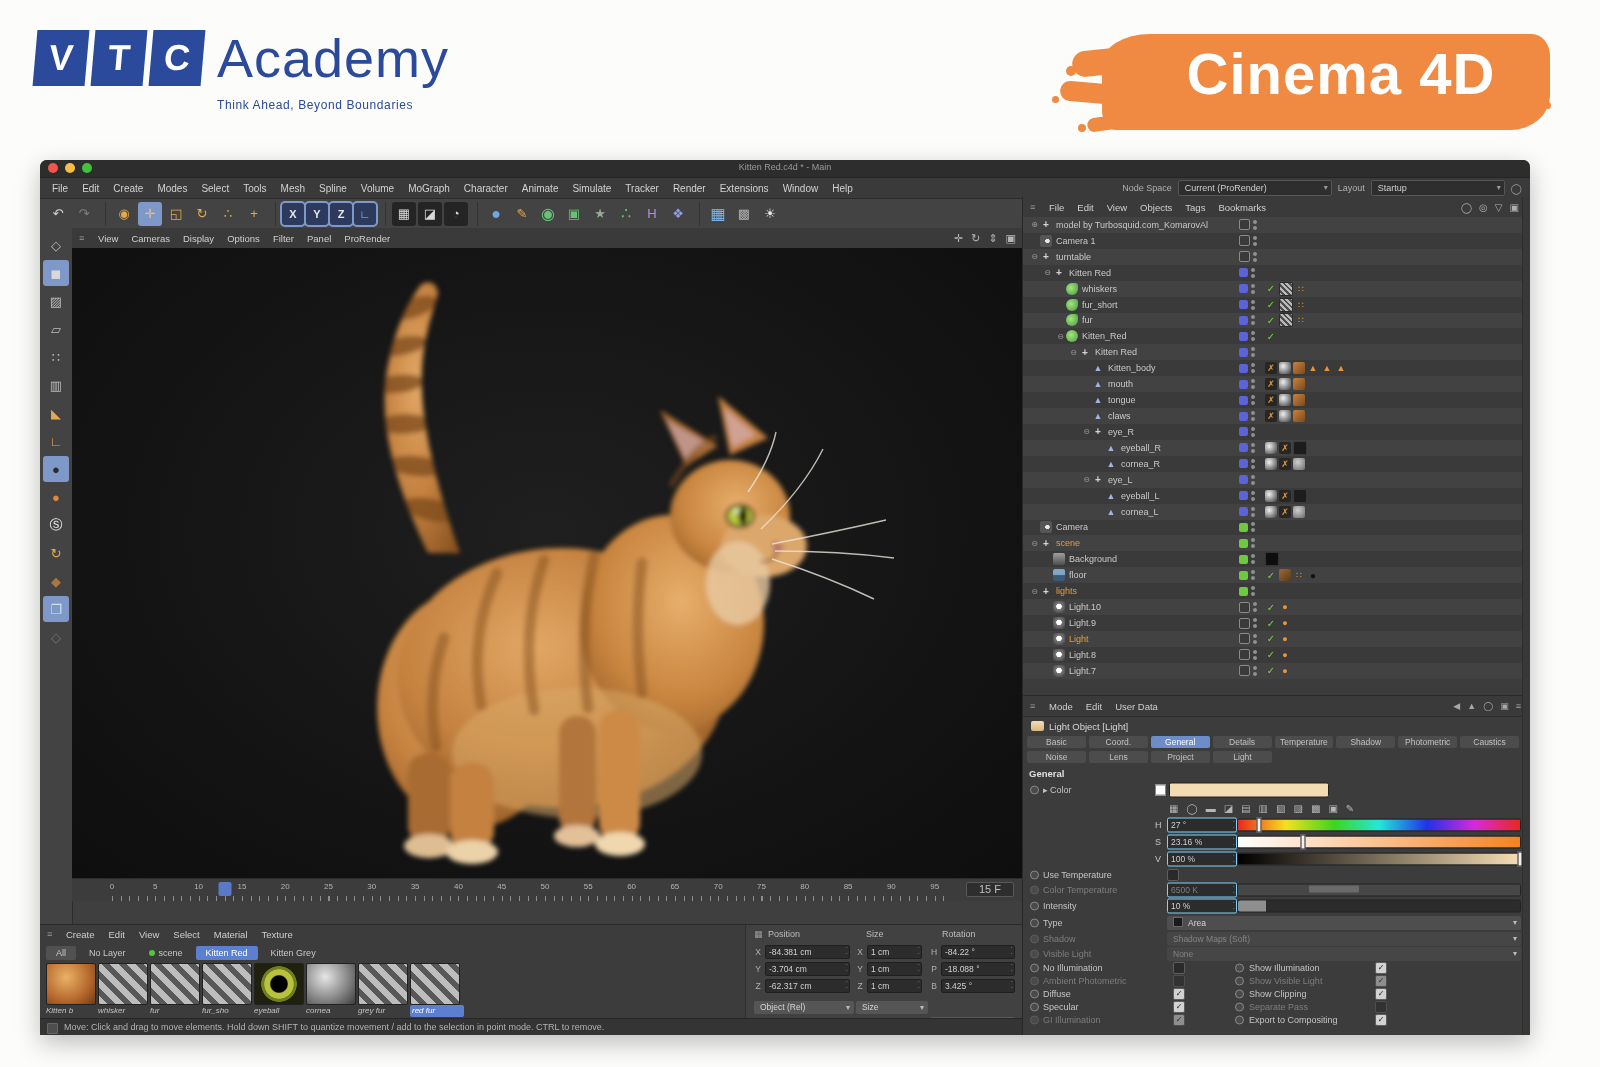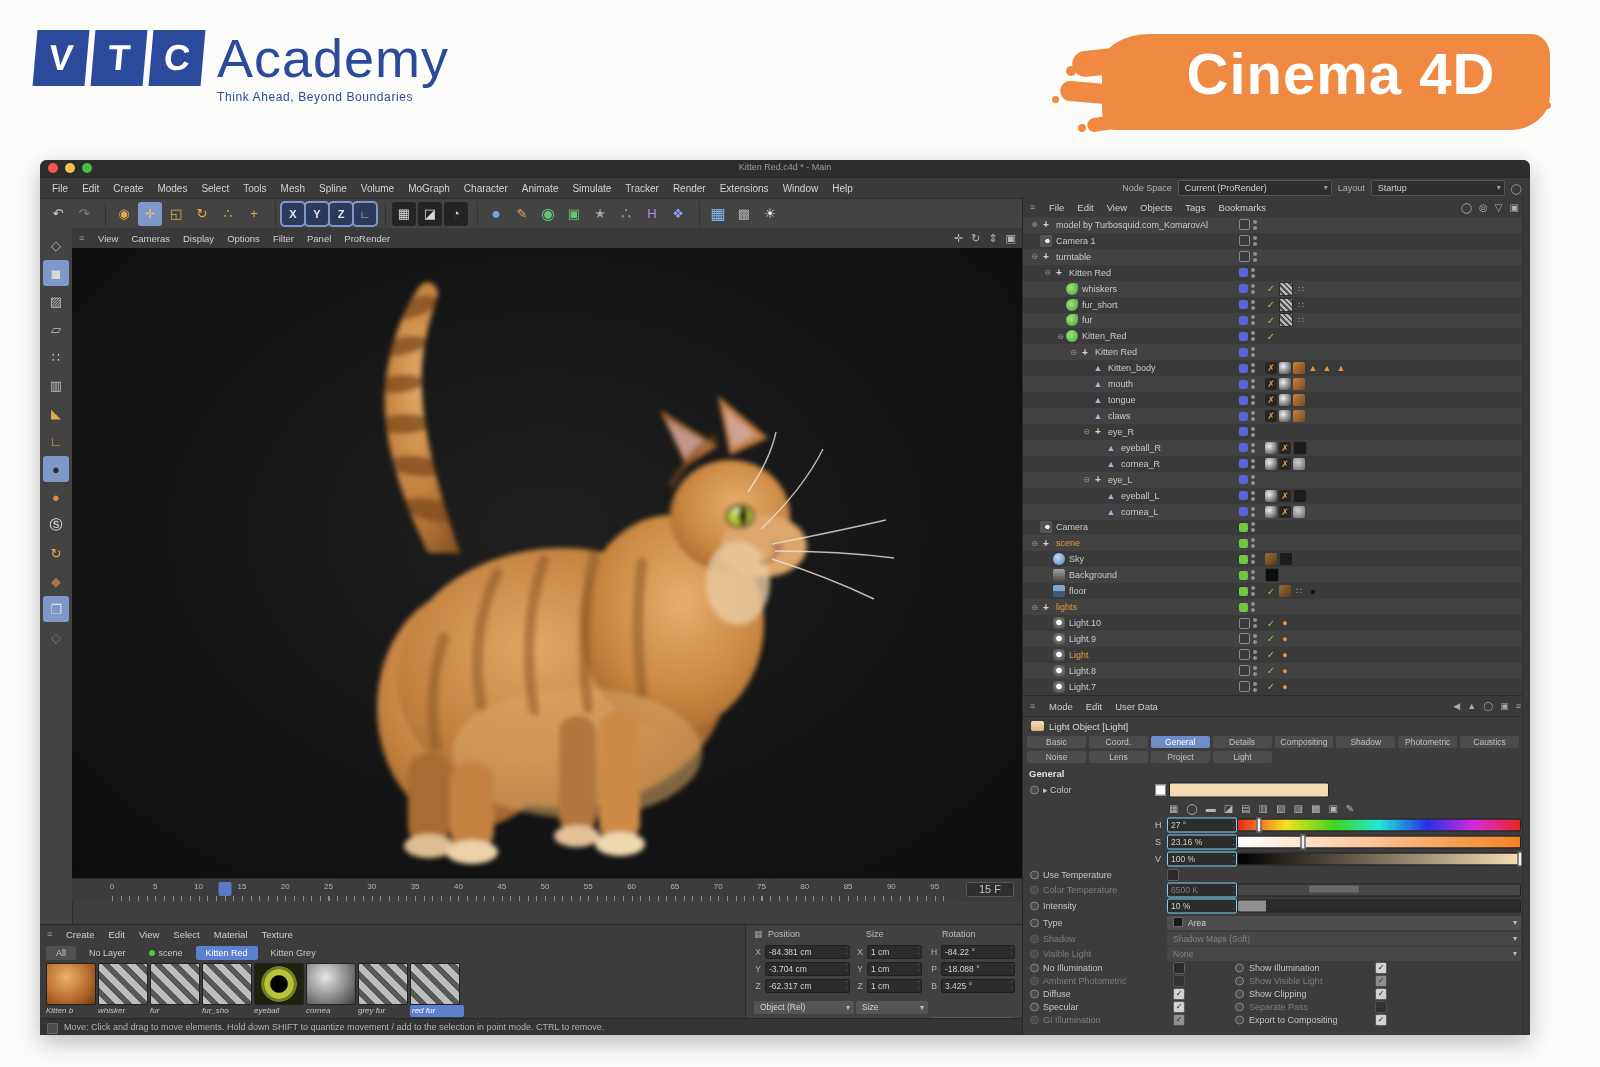--- a/index.html
+++ b/index.html
@@ -5,21 +5,21 @@
   html,body{margin:0;padding:0;}
   body{width:1600px;height:1067px;position:relative;background:#fcfcfa;overflow:hidden;
        font-family:"Liberation Sans","DejaVu Sans",sans-serif;}
 
   
   #logo{position:absolute;left:35px;top:30px;display:flex;align-items:flex-start;}
   .logo-sq{width:52px;height:56px;background:#2b4a9b;color:#fff;font-weight:bold;font-size:36px;
            display:flex;align-items:center;justify-content:center;margin-right:6px;transform:skewX(-5deg);}
   #logo-wordmark{margin-left:8px;position:relative;height:80px;}
   #logo-name{font-size:54px;color:#2b4a9b;line-height:56px;letter-spacing:1px;}
-  #logo-tagline{font-size:12px;color:#2b4a9b;letter-spacing:0.6px;margin-top:4px;}
+  #logo-tagline{font-size:12px;color:#2b4a9b;letter-spacing:0.6px;margin-top:12px;}
   #banner{position:absolute;left:1032px;top:6px;width:528px;height:146px;}
   .brush{position:absolute;background:#f08a42;}
   .brush-main{left:70px;top:28px;right:10px;height:96px;border-radius:48px 18px 40px 14px/30px 22px 34px 20px;}
   .brush-b1{left:40px;top:40px;width:120px;height:26px;border-radius:13px;transform:rotate(-6deg);}
   .brush-b2{left:28px;top:78px;width:90px;height:20px;border-radius:10px;transform:rotate(5deg);}
   .brush-b3{left:55px;top:108px;width:70px;height:14px;border-radius:7px;transform:rotate(-8deg);}
   .brush-dot{border-radius:50%;}
   #banner-title{position:absolute;left:110px;top:34px;right:20px;text-align:center;color:#fff;
                 font-size:58px;font-weight:800;letter-spacing:1px;}
 
@@ -940,36 +940,20 @@
             <div class="lsq lsq-g"></div>
             <div class="odots">
               <div class="odot"></div>
               <div class="odot"></div>
             </div>
           </div>
           <div class="o-tags"></div>
         </div>
         <div class="orow" style="padding-left: 19px;">
           <div class="o-exp"></div>
-          <div class="oi oi-sky"></div>
-          <div class="o-name">Sky</div>
-          <div class="o-ctrl">
-            <div class="lsq lsq-g"></div>
-            <div class="odots">
-              <div class="odot"></div>
-              <div class="odot"></div>
-            </div>
-          </div>
-          <div class="o-tags">
-            <div class="tag tg-texb"></div>
-            <div class="tag tg-dark"></div>
-          </div>
-        </div>
-        <div class="orow" style="padding-left: 19px;">
-          <div class="o-exp"></div>
           <div class="oi oi-bg"></div>
           <div class="o-name">Background</div>
           <div class="o-ctrl">
             <div class="lsq lsq-g"></div>
             <div class="odots">
               <div class="odot"></div>
               <div class="odot"></div>
             </div>
           </div>
           <div class="o-tags">
@@ -1110,21 +1094,21 @@
       </div>
       <div id="attr-title-row">
         <div id="attr-obj-icon"></div>
         <div id="attr-title">Light Object [Light]</div>
       </div>
       <div id="attr-tabs1">
           <div class="atab">Basic</div>
           <div class="atab">Coord.</div>
           <div class="atab active">General</div>
           <div class="atab">Details</div>
-          <div class="atab">Compositing</div>
+          <div class="atab">Temperature</div>
           <div class="atab">Shadow</div>
           <div class="atab">Photometric</div>
           <div class="atab">Caustics</div>
         </div>
       <div id="attr-tabs2">
           <div class="atab">Noise</div>
           <div class="atab">Lens</div>
           <div class="atab">Project</div>
           <div class="atab">Light</div>
         </div>

